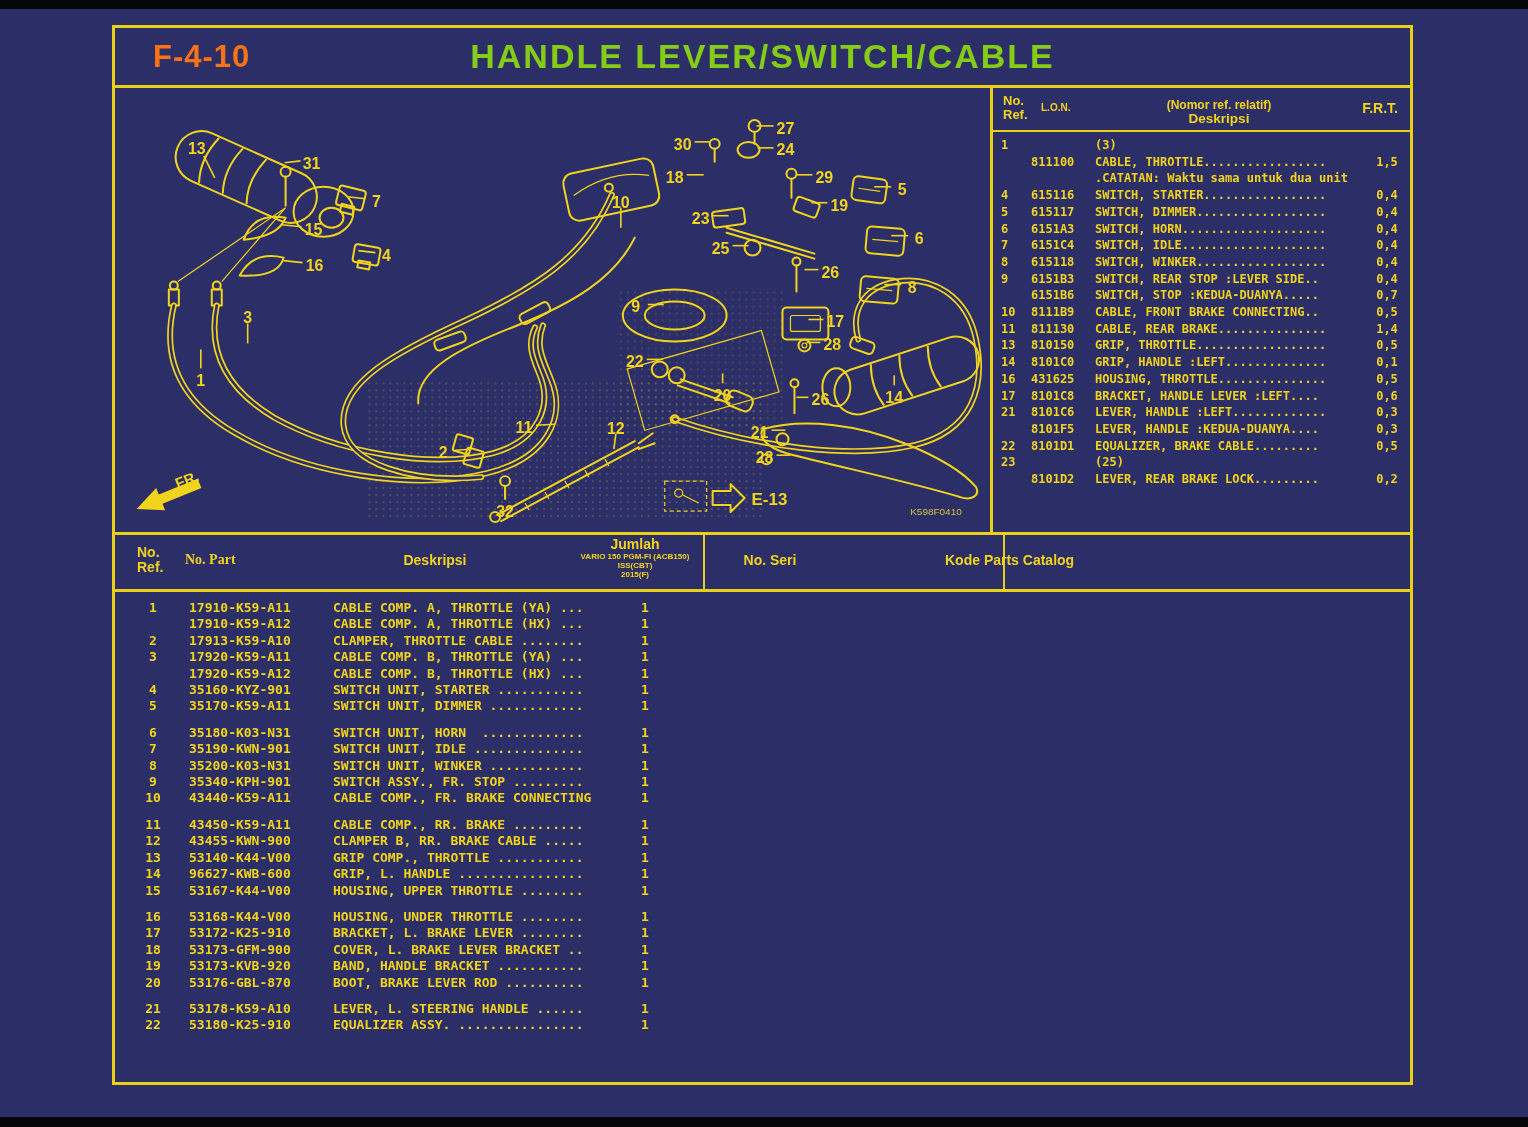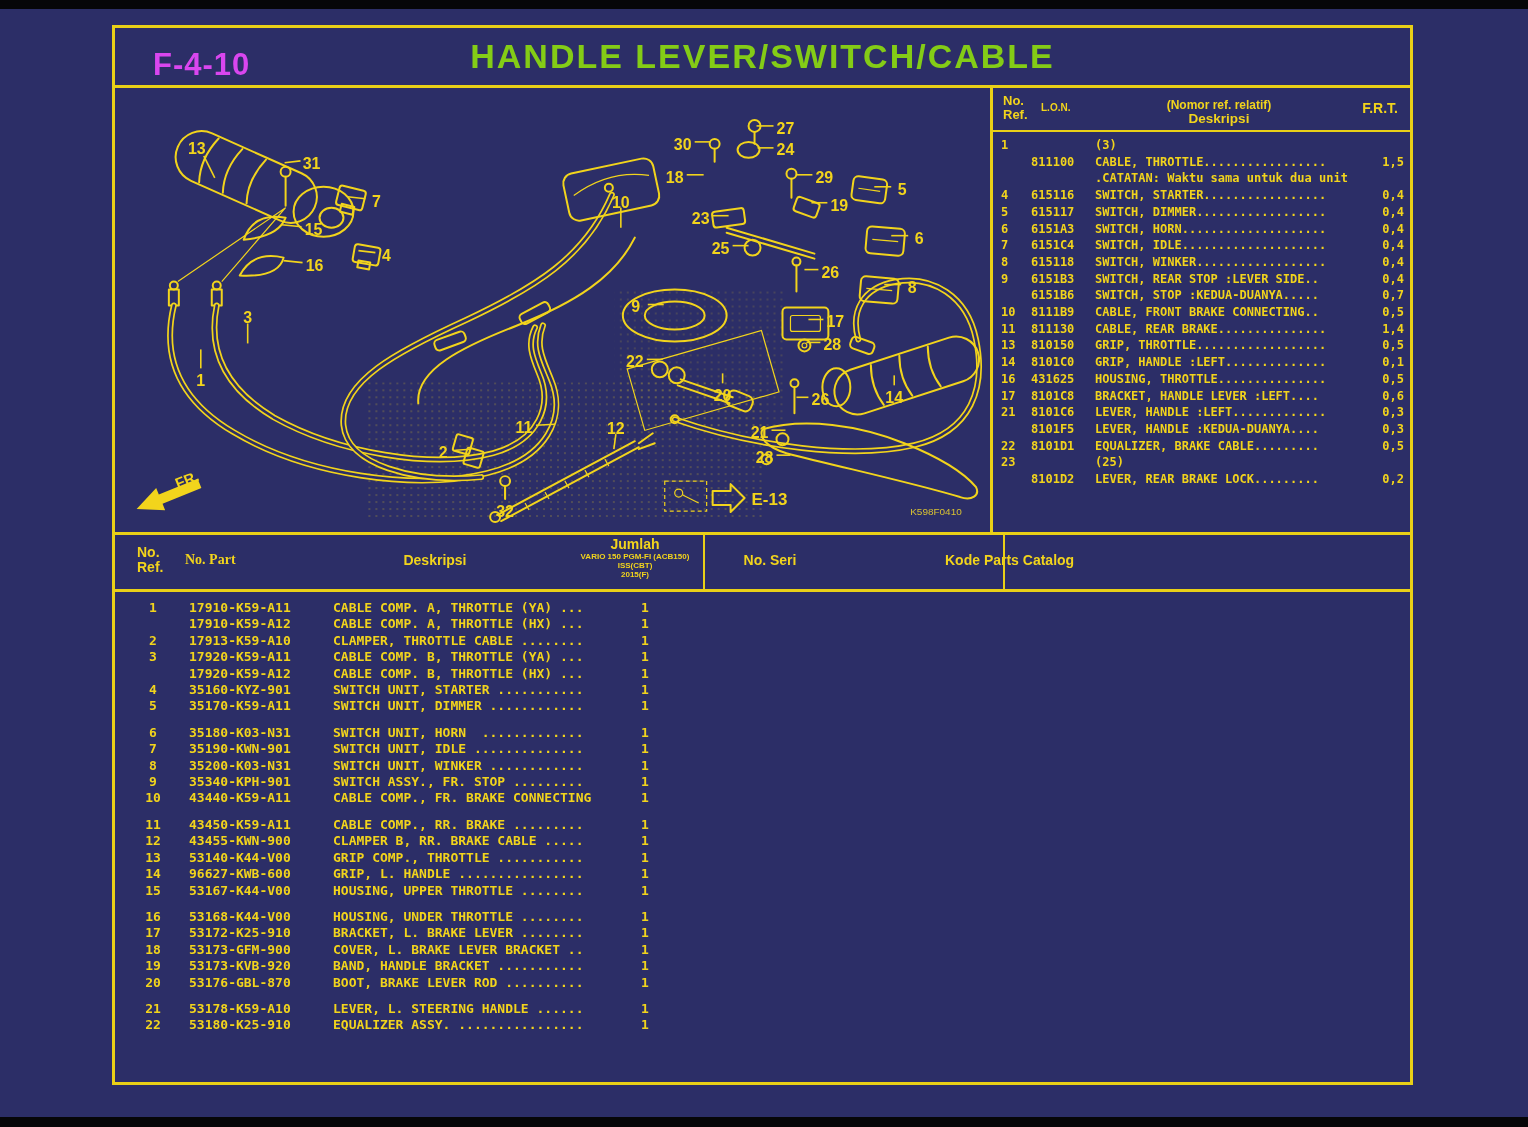--- a/index.html
+++ b/index.html
@@ -5,41 +5,41 @@
   html,body{margin:0;padding:0;background:#16173a;}
   .screen{position:relative;width:1528px;height:1127px;background:#2c2e67;overflow:hidden;
           font-family:"Liberation Sans",sans-serif;}
   .bar{position:absolute;left:0;width:100%;background:#060608;}
   .bar.top{top:0;height:9px;}
   .bar.bottom{bottom:0;height:10px;}
   .frame{position:absolute;left:112px;top:25px;width:1295px;height:1054px;
          border:3px solid #e9d017;}
   
   .titlebar{position:relative;height:57px;border-bottom:3px solid #e9d017;}
-  .page-code{position:absolute;left:38px;top:11px;color:#d946ef;font-size:31px;font-weight:bold;letter-spacing:1px;margin-top:8px;}
+  .page-code{position:absolute;left:38px;top:11px;color:#f97316;font-size:31px;font-weight:bold;letter-spacing:1px;}
   .page-title{position:absolute;left:0;right:0;top:9px;text-align:center;color:#84cc16;
               font-size:34px;font-weight:bold;letter-spacing:2px;}
   
   .upper{position:relative;height:444px;border-bottom:3px solid #e9d017;display:flex;}
   .diagram{position:relative;width:875px;height:444px;flex:none;}
   .diagram svg{position:absolute;inset:0;}
   .refpanel{flex:1;border-left:3px solid #e9d017;position:relative;color:#f2d41c;}
   .refhead{position:relative;height:42px;border-bottom:2px solid #e9d017;font-weight:bold;font-size:13px;}
   .refhead .h{position:absolute;line-height:14px;}
   .h-noref{left:10px;top:6px;}
   .h-lon{left:48px;top:13px;font-size:10px;}
   .h-descwrap{left:105px;right:70px;top:10px;text-align:center;}
   .h-desc-note{font-size:12px;font-weight:bold;}
   .h-desc{font-size:13.5px;font-weight:bold;}
   .h-frt{right:12px;top:13px;font-size:14px;}
   .refrows{padding:5px 6px 0 8px;font-family:"DejaVu Sans Mono",monospace;font-weight:bold;
            font-size:12px;}
   .rrow{display:grid;grid-template-columns:30px 64px 1fr 34px;line-height:16.7px;white-space:pre;}
   .rrow span{overflow:hidden;}
-  .rfrt{text-align:right;}
+  .rfrt{text-align:center;}
   
   .partshead{position:relative;height:54px;border-bottom:3px solid #e9d017;color:#f2d41c;font-weight:bold;}
   .ph{position:absolute;}
   .ph-noref{left:22px;top:10px;font-size:14px;line-height:15px;}
   .ph-nopart{left:70px;width:130px;top:17px;text-align:left;font-size:14px;font-family:Liberation Serif, serif;}
   .ph-desc{left:230px;width:180px;top:17px;text-align:center;font-size:14px;}
   .ph-jumlah{left:440px;width:160px;top:1px;text-align:center;}
   .ph-jumlah .big{font-size:14px;}
   .ph-jumlah .small{font-size:8px;line-height:9px;font-weight:bold;}
   .ph-noseri{left:590px;width:130px;top:17px;text-align:center;font-size:14px;}

